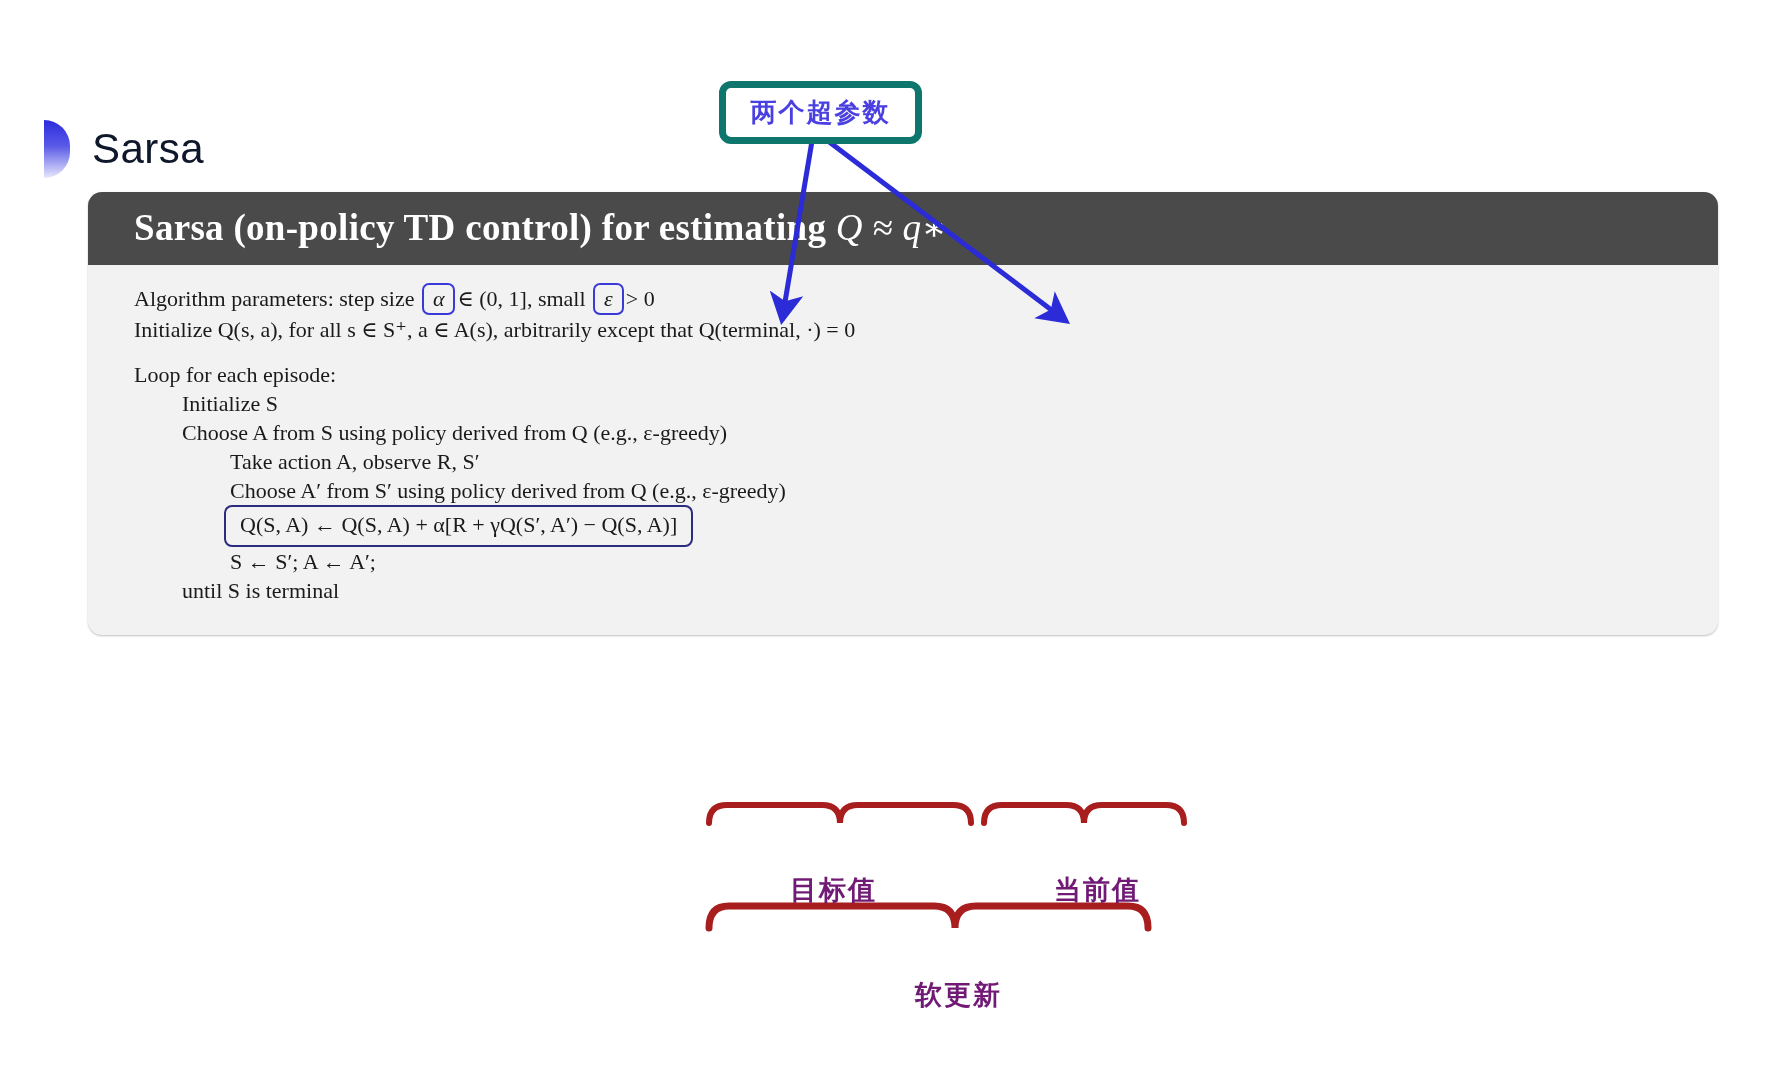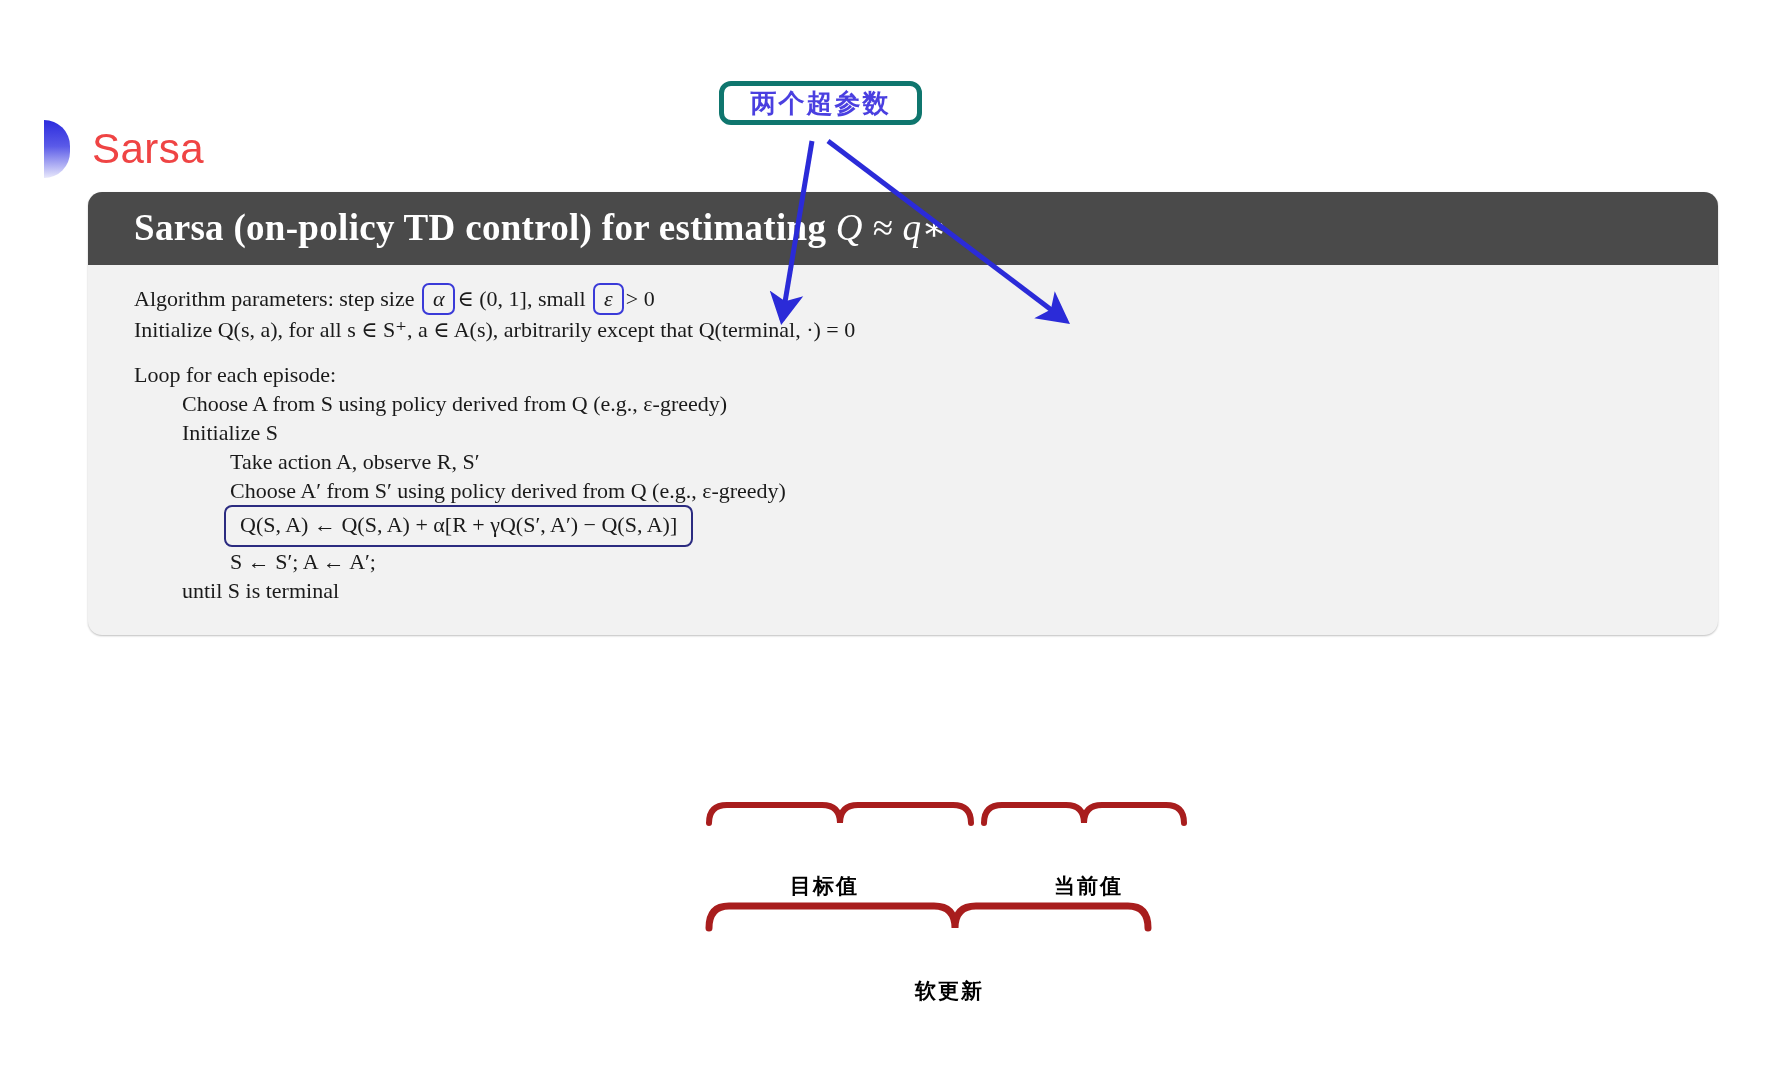--- a/index.html
+++ b/index.html
@@ -27,21 +27,21 @@
   #title-bullet {
     width: 26px;
     height: 58px;
     border-radius: 0 40px 40px 0;
     background: linear-gradient(180deg, #2b2bdd 0%, #5a5ae8 45%, #e8e8fb 100%);
     margin-right: 22px;
   }
   #slide-title {
     font-family: "Liberation Sans", sans-serif;
     font-size: 42px;
-    color: #ef4444;
+    color: #0f172a;
     letter-spacing: .5px;
     white-space: nowrap;
   }
 
   
   #algo-panel {
     position: absolute;
     left: 88px;
     top: 192px;
     width: 1630px;
@@ -94,23 +94,23 @@
     margin-left: -6px;
     white-space: nowrap;
   }
 
   
   #callout-hyper {
     position: absolute;
     left: 719px;
     top: 81px;
     width: 203px;
-    height: 44px;
+    height: 63px;
     box-sizing: border-box;
-    border: 5px solid #0f766e;
+    border: 7px solid #0f766e;
     border-radius: 12px;
     background: #ffffff;
     color: #4a3fe0;
     font-family: "DejaVu Sans", sans-serif;
     font-size: 26px;
     font-weight: 600;
     display: flex;
     align-items: center;
     justify-content: center;
     letter-spacing: 2px;
@@ -125,23 +125,23 @@
     width: 1766px;
     height: 1080px;
     pointer-events: none;
   }
   #overlay-arrows { z-index: 15; }
   #overlay-braces { z-index: 16; }
 
   .cn-label {
     position: absolute;
     font-family: Liberation Sans, sans-serif;
-    font-size: 21px;
+    font-size: 27px;
     font-weight: 700;
-    color: #000000;
+    color: #701a75;
     letter-spacing: 2px;
     white-space: nowrap;
     z-index: 18;
   }
 </style>
 </head>
 <body>
 
 <div id="slide-title-wrap">
   <div id="title-bullet"></div>
@@ -154,22 +154,22 @@
 
   <div id="algo-body">
 
     <div class="algo-line"><span>Algorithm parameters: step size </span><span class="sym-box" id="alpha-box">α</span><span>∈ (0, 1], small </span><span class="sym-box" id="epsilon-box">ε</span><span>&gt; 0</span></div>
 
     <div class="algo-line">Initialize Q(s, a), for all s ∈ S⁺, a ∈ A(s), arbitrarily except that Q(terminal, ·) = 0</div>
 
     <div class="gap"></div>
 
     <div class="algo-line">Loop for each episode:</div>
+    <div class="algo-line ind1">Initialize S</div>
     <div class="algo-line ind1">Choose A from S using policy derived from Q (e.g., ε-greedy)</div>
-    <div class="algo-line ind1">Initialize S</div>
     <div class="algo-line ind2">Take action A, observe R, S′</div>
     <div class="algo-line ind2">Choose A′ from S′ using policy derived from Q (e.g., ε-greedy)</div>
 
     <div class="algo-line ind2"><span id="eq-box">Q(S, A) ← Q(S, A) + α[R + γQ(S′, A′) − Q(S, A)]</span></div>
 
     <div class="algo-line ind2">S ← S′; A ← A′;</div>
     <div class="algo-line ind1">until S is terminal</div>
   </div>
 </div>
 

